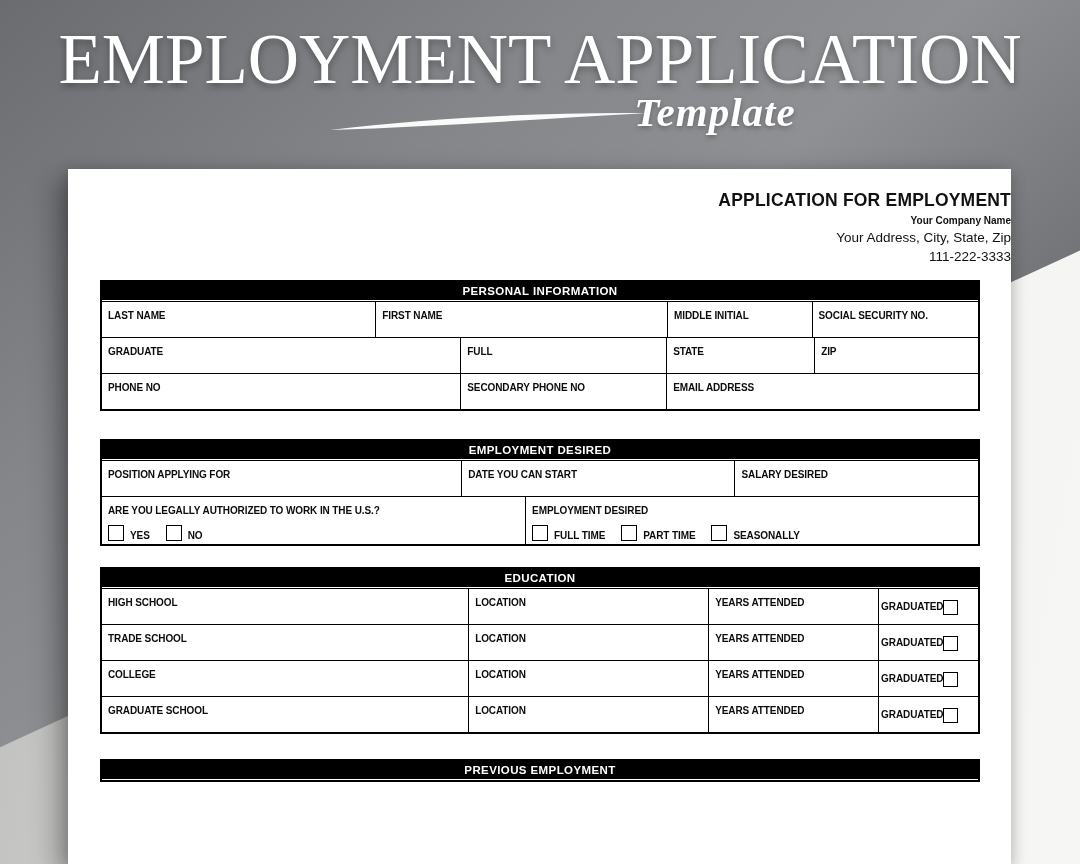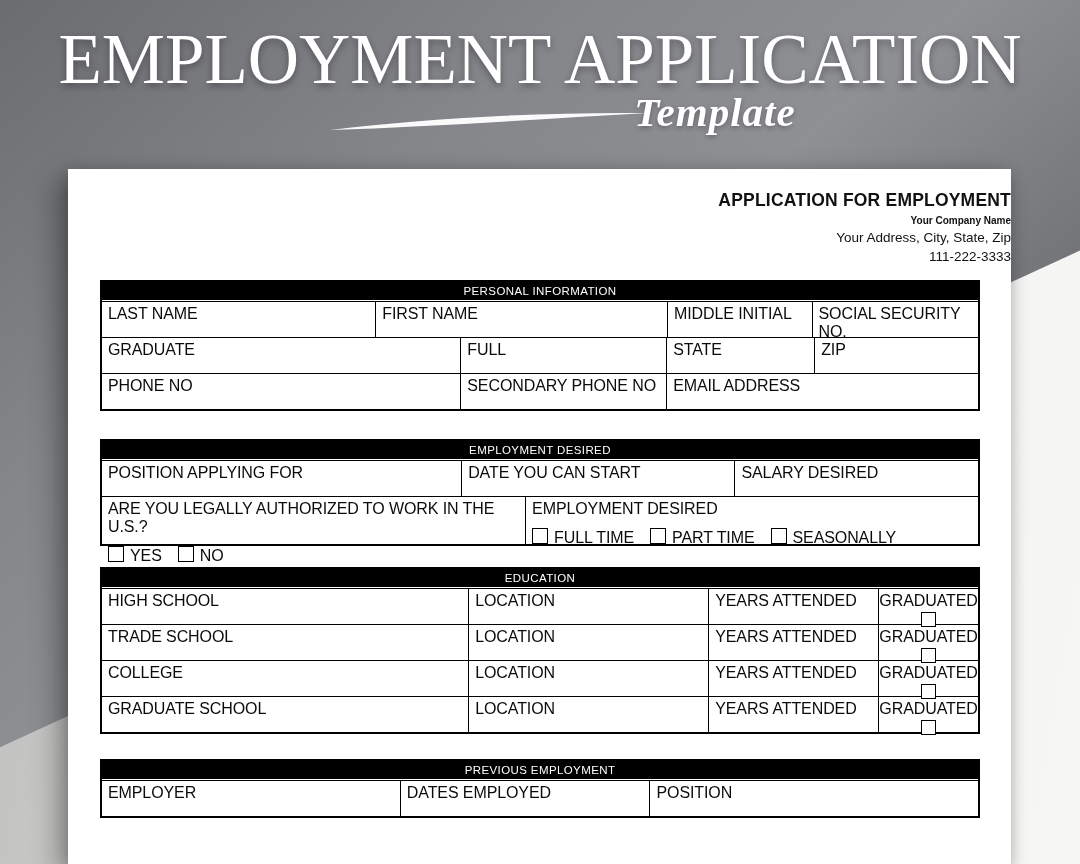--- a/index.html
+++ b/index.html
@@ -47,39 +47,39 @@
   .form-head .t3, .form-head .t4 { font-size:13.5px; margin-top:4px; }
 
   .tbl { width:880px; margin-left:32px; border:2px solid #000; background:#fff; }
   .tbl-personal   { margin-top:16px; }
   .tbl-employment { margin-top:28px; }
   .tbl-education  { margin-top:21px; }
   .tbl-previous   { margin-top:25px; }
 
   .bar {
     height:19px; background:#000; color:#fff; text-align:center;
-    font-size:11.5px; font-weight:normal; letter-spacing:0.4px;
+    font-size:11.5px; font-weight:bold; letter-spacing:0.4px;
     line-height:19px; border-bottom:1.5px solid #fff;
   }
   .row { display:flex; border-top:1.5px solid #000; }
   .row:first-of-type { border-top:none; }
   .cell { border-left:1.5px solid #000; padding:3px 6px; position:relative; }
   .cell:first-child { border-left:none; }
-  .lbl { font-size:16px; font-weight:normal; color:#0b0b0b; letter-spacing:-0.1px; }
+  .lbl { font-size:10px; font-weight:bold; color:#0b0b0b; letter-spacing:-0.1px; }
 
   .h36 { height:35px; } .h48 { height:47px; }
 
   .ckline { display:flex; align-items:center; margin-top:7px; }
   .checkbox {
     width:16px; height:16px; border:1.7px solid #000; background:#fff;
     display:inline-block; flex:none;
   }
   .ckline .lbl { margin:4px 16px 0 6px; }
 
-  .grad-cell { display:flex; flex-direction:column; align-items:center; padding:3px 2px; }
+  .grad-cell { display:flex; align-items:center; padding:3px 2px; }
   .grad-cell .checkbox { width:15px; height:15px; margin-top:2px; }
 </style>
 </head>
 <body>
 
 <div id="stage">
 
   <div class="backdrop-dark"></div>
 
   <div class="banner-title">EMPLOYMENT APPLICATION</div>
@@ -242,27 +242,16 @@
         </div>
         <div class="cell h36 grad-cell" style="width:11.4%">
           <span class="lbl">GRADUATED</span>
           <span class="checkbox"></span>
         </div>
       </div>
     </div>
 
     <div class="tbl tbl-previous">
       <div class="bar">PREVIOUS EMPLOYMENT</div>
-      <div class="row">
-        <div class="cell h36" style="width:34%">
-          <span class="lbl">EMPLOYER</span>
-        </div>
-        <div class="cell h36" style="width:28.5%">
-          <span class="lbl">DATES EMPLOYED</span>
-        </div>
-        <div class="cell h36" style="width:37.5%">
-          <span class="lbl">POSITION</span>
-        </div>
-      </div>
     </div>
 
   </div>
 </div>
 
 </body></html>

